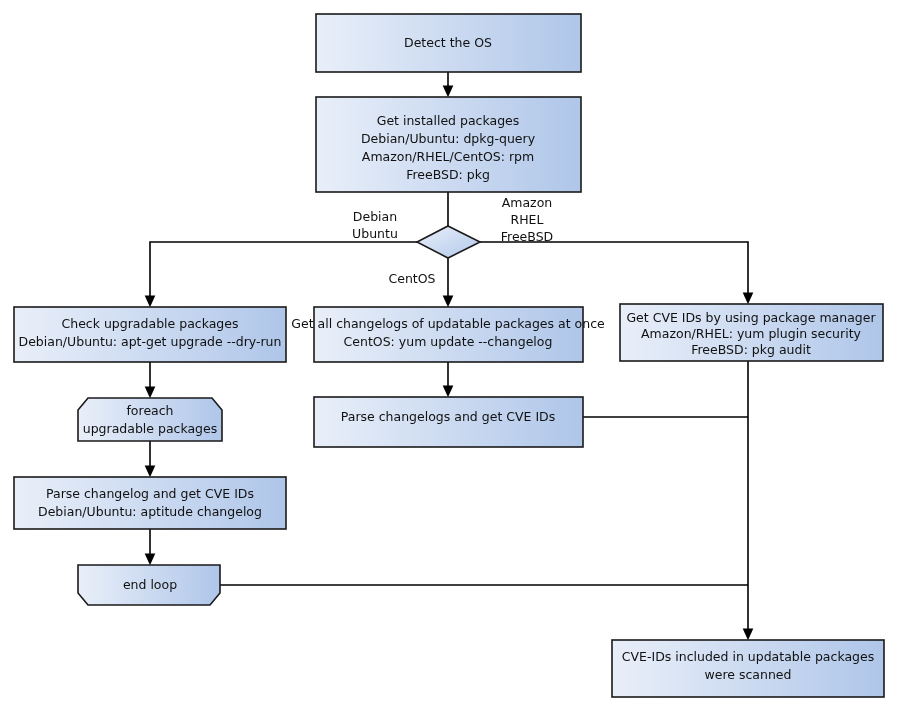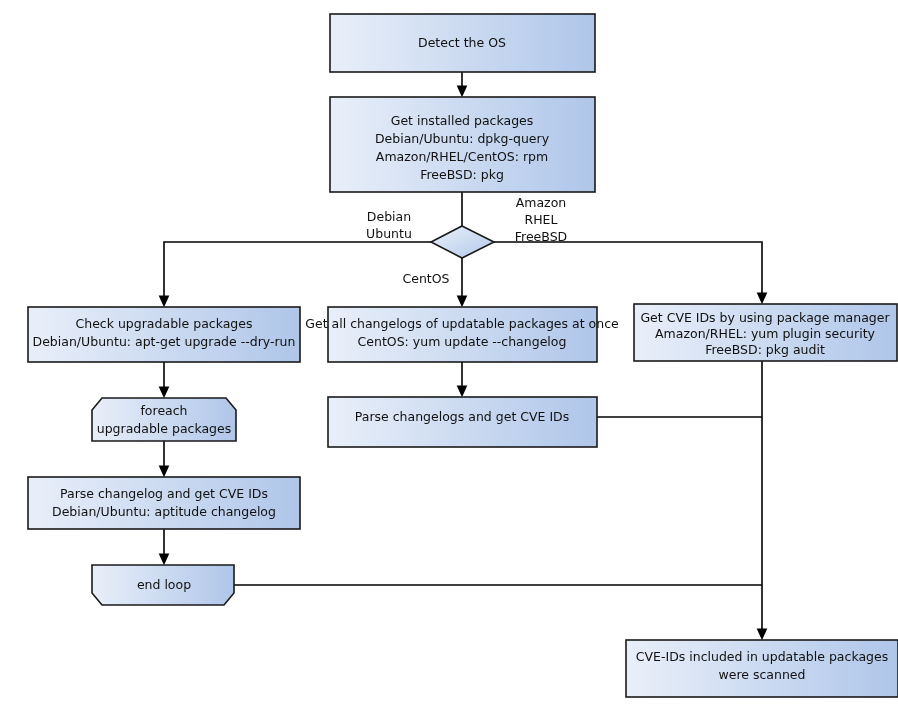--- a/index.html
+++ b/index.html
@@ -10,21 +10,20 @@
   body {
     width: 898px;
     height: 712px;
     font-family: "DejaVu Sans", "Liberation Sans", sans-serif;
     overflow: hidden;
   }
   #flow-root {
     position: relative;
     width: 716px;
     height: 712px;
-    margin-left: 14px;
   }
   svg.flow {
     display: block;
     width: 898px;
     height: 712px;
   }
   .node-shape {
     stroke: #1a1a1a;
     stroke-width: 1.6;
   }

